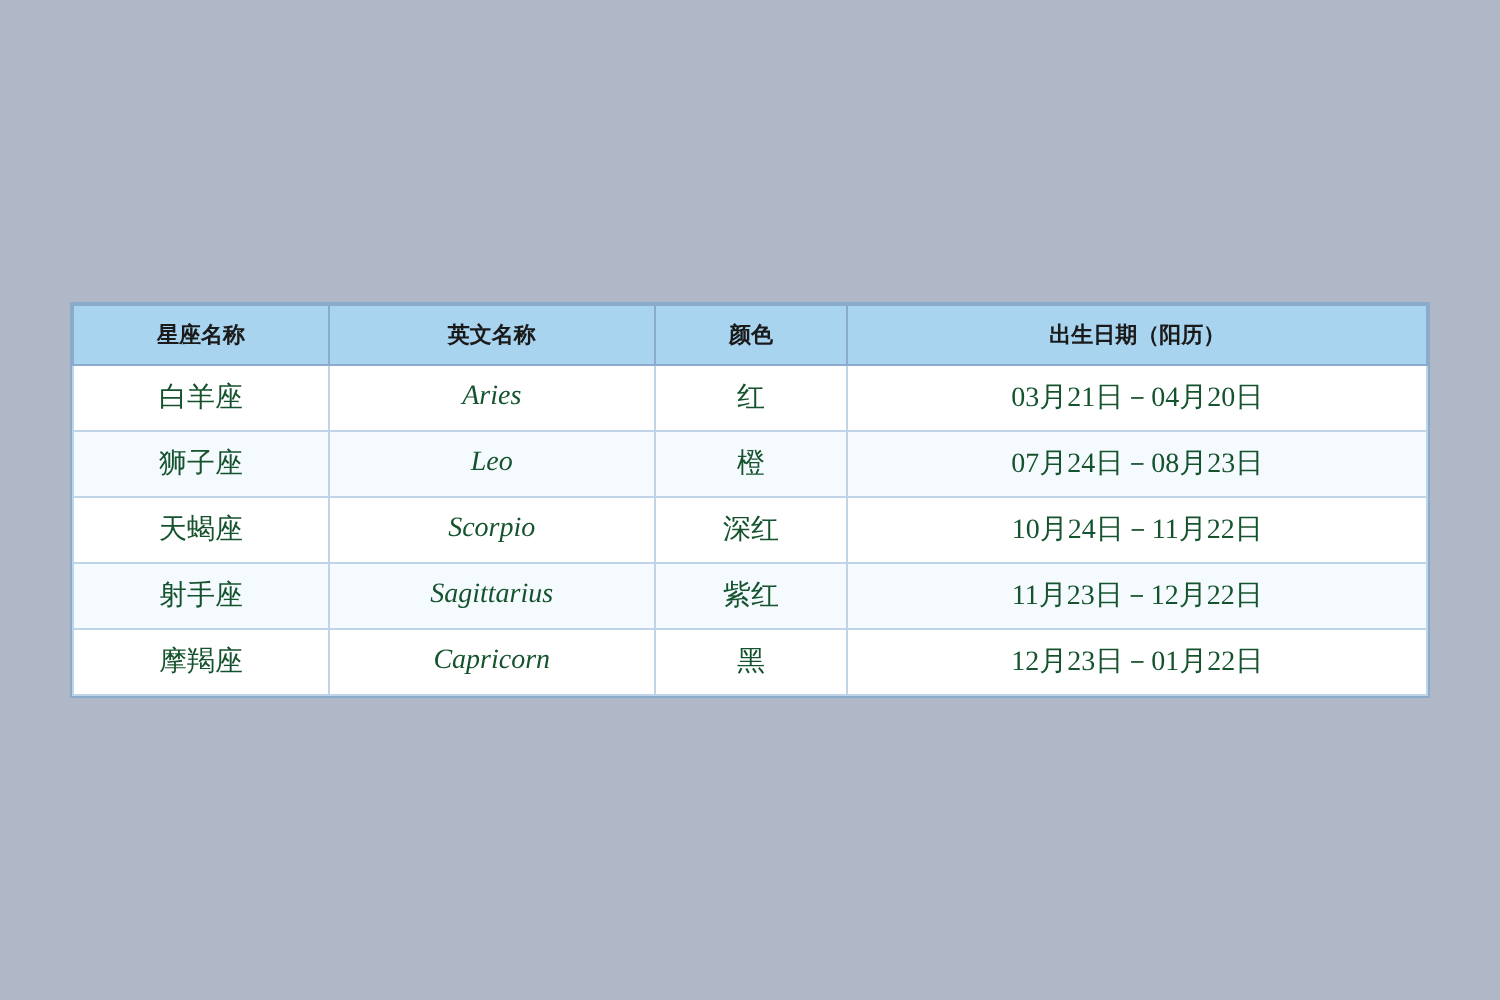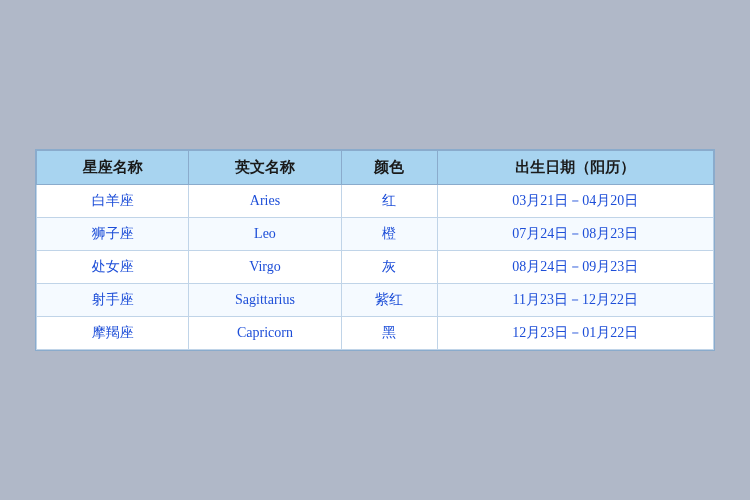--- a/index.html
+++ b/index.html
@@ -30,46 +30,47 @@
     }
 
     thead tr {
       background-color: #a8d4f0;
     }
 
     thead th {
       border: 1px solid #8aabcc;
       padding: 7px 10px;
       text-align: center;
-      font-size: 15px;
+      font-size: 11px;
       font-weight: bold;
       color: #1a1a1a;
     }
 
     tbody tr {
       background-color: #ffffff;
     }
 
     tbody tr:nth-child(even) {
       background-color: #f5faff;
     }
 
     tbody td {
       border: 1px solid #c0d4e8;
       padding: 7px 10px;
       text-align: center;
       font-size: 14px;
-      color: #1d4ed8;
+      color: #14532d;
     }
 
     tbody td:first-child {
       font-weight: normal;
     }
 
     tbody td:nth-child(2) {
+      font-style: italic;
     }
   </style>
 </head>
 <body>
 
 <div class="table-container">
   <table>
     <thead>
       <tr>
         <th>星座名称</th>
@@ -85,24 +86,24 @@
           <td>红</td>
           <td>03月21日－04月20日</td>
         </tr>
         <tr>
           <td>狮子座</td>
           <td>Leo</td>
           <td>橙</td>
           <td>07月24日－08月23日</td>
         </tr>
         <tr>
-          <td>处女座</td>
-          <td>Virgo</td>
-          <td>灰</td>
-          <td>08月24日－09月23日</td>
+          <td>天蝎座</td>
+          <td>Scorpio</td>
+          <td>深红</td>
+          <td>10月24日－11月22日</td>
         </tr>
         <tr>
           <td>射手座</td>
           <td>Sagittarius</td>
           <td>紫红</td>
           <td>11月23日－12月22日</td>
         </tr>
         <tr>
           <td>摩羯座</td>
           <td>Capricorn</td>

